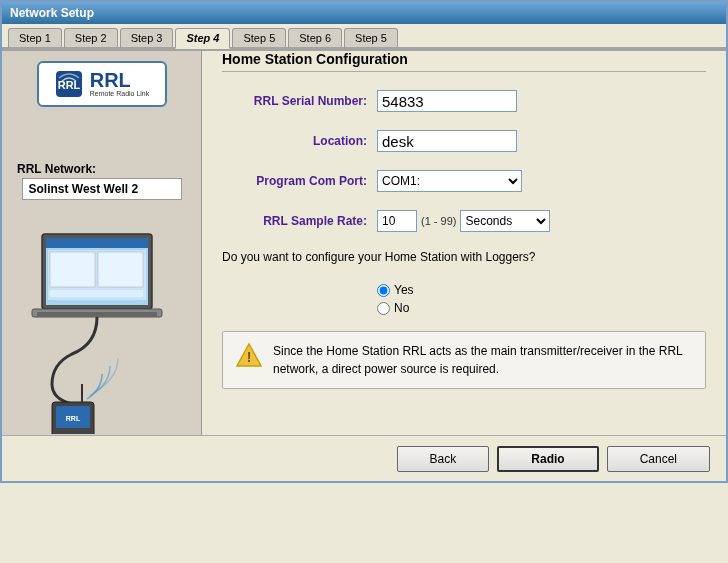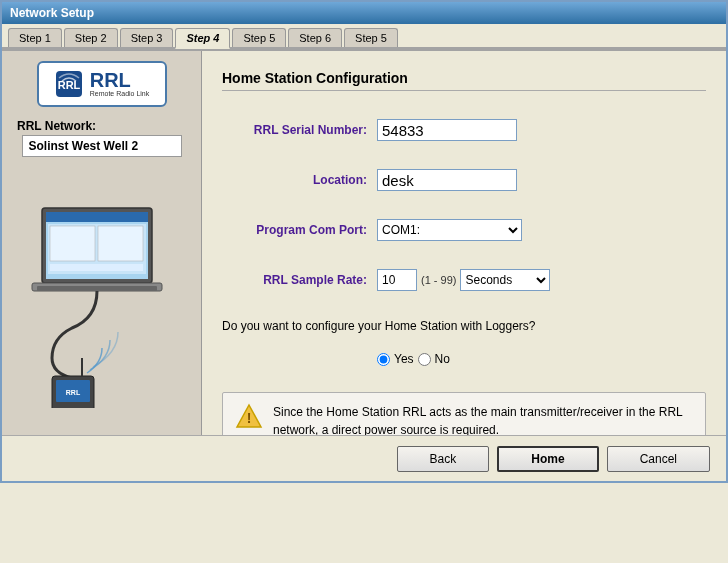--- a/index.html
+++ b/index.html
@@ -115,20 +115,21 @@
       color: #333;
       line-height: 1.2;
     }
 
     .network-label {
       font-size: 12px;
       font-weight: bold;
       color: #000;
       align-self: flex-start;
       margin-left: 5px;
+      margin-top: 43px;
     }
 
     .network-name-box {
       background: white;
       border: 1px solid #999;
       padding: 3px 6px;
       font-size: 12px;
       font-weight: bold;
       width: 160px;
       margin-top: 2px;
@@ -140,25 +141,25 @@
       flex: 1;
       display: flex;
       align-items: center;
       justify-content: center;
       position: relative;
     }
 
     
     .right-panel {
       flex: 1;
-      padding: 19px 20px;
+      padding: 0 20px;
       background: #ece9d8;
       display: flex;
       flex-direction: column;
-      gap: 20px;
+      gap: 10px;
     }
 
     .section-title {
       font-size: 14px;
       font-weight: bold;
       color: #000;
       margin-bottom: 8px;
       border-bottom: 1px solid #aaa;
       padding-bottom: 4px;
     }
@@ -224,23 +225,24 @@
     }
 
     .configure-question {
       font-size: 12px;
       color: #000;
       margin-bottom: 19px;
     }
 
     .radio-group {
       display: flex;
-      flex-direction: row;
+      flex-direction: column;
       gap: 4px;
       margin-left: 155px;
+      justify-content: center;
     }
 
     .radio-option {
       display: flex;
       align-items: center;
       gap: 4px;
       font-size: 12px;
     }
 
     .radio-option input[type="radio"] {
@@ -432,17 +434,17 @@
           <text x="14" y="20" text-anchor="middle" fill="#7a5000" font-size="14" font-weight="bold">!</text>
         </svg>
         <span class="warning-text">Since the Home Station RRL acts as the main transmitter/receiver in the RRL network, a direct power source is required.</span>
       </div>
 
     </div>
   </div>
 
   <div class="button-bar">
     <button class="btn">Back</button>
-    <button class="btn btn-next">Home</button>
+    <button class="btn btn-next">Radio</button>
     <button class="btn">Cancel</button>
   </div>
 
 </div>
 
 </body></html>

